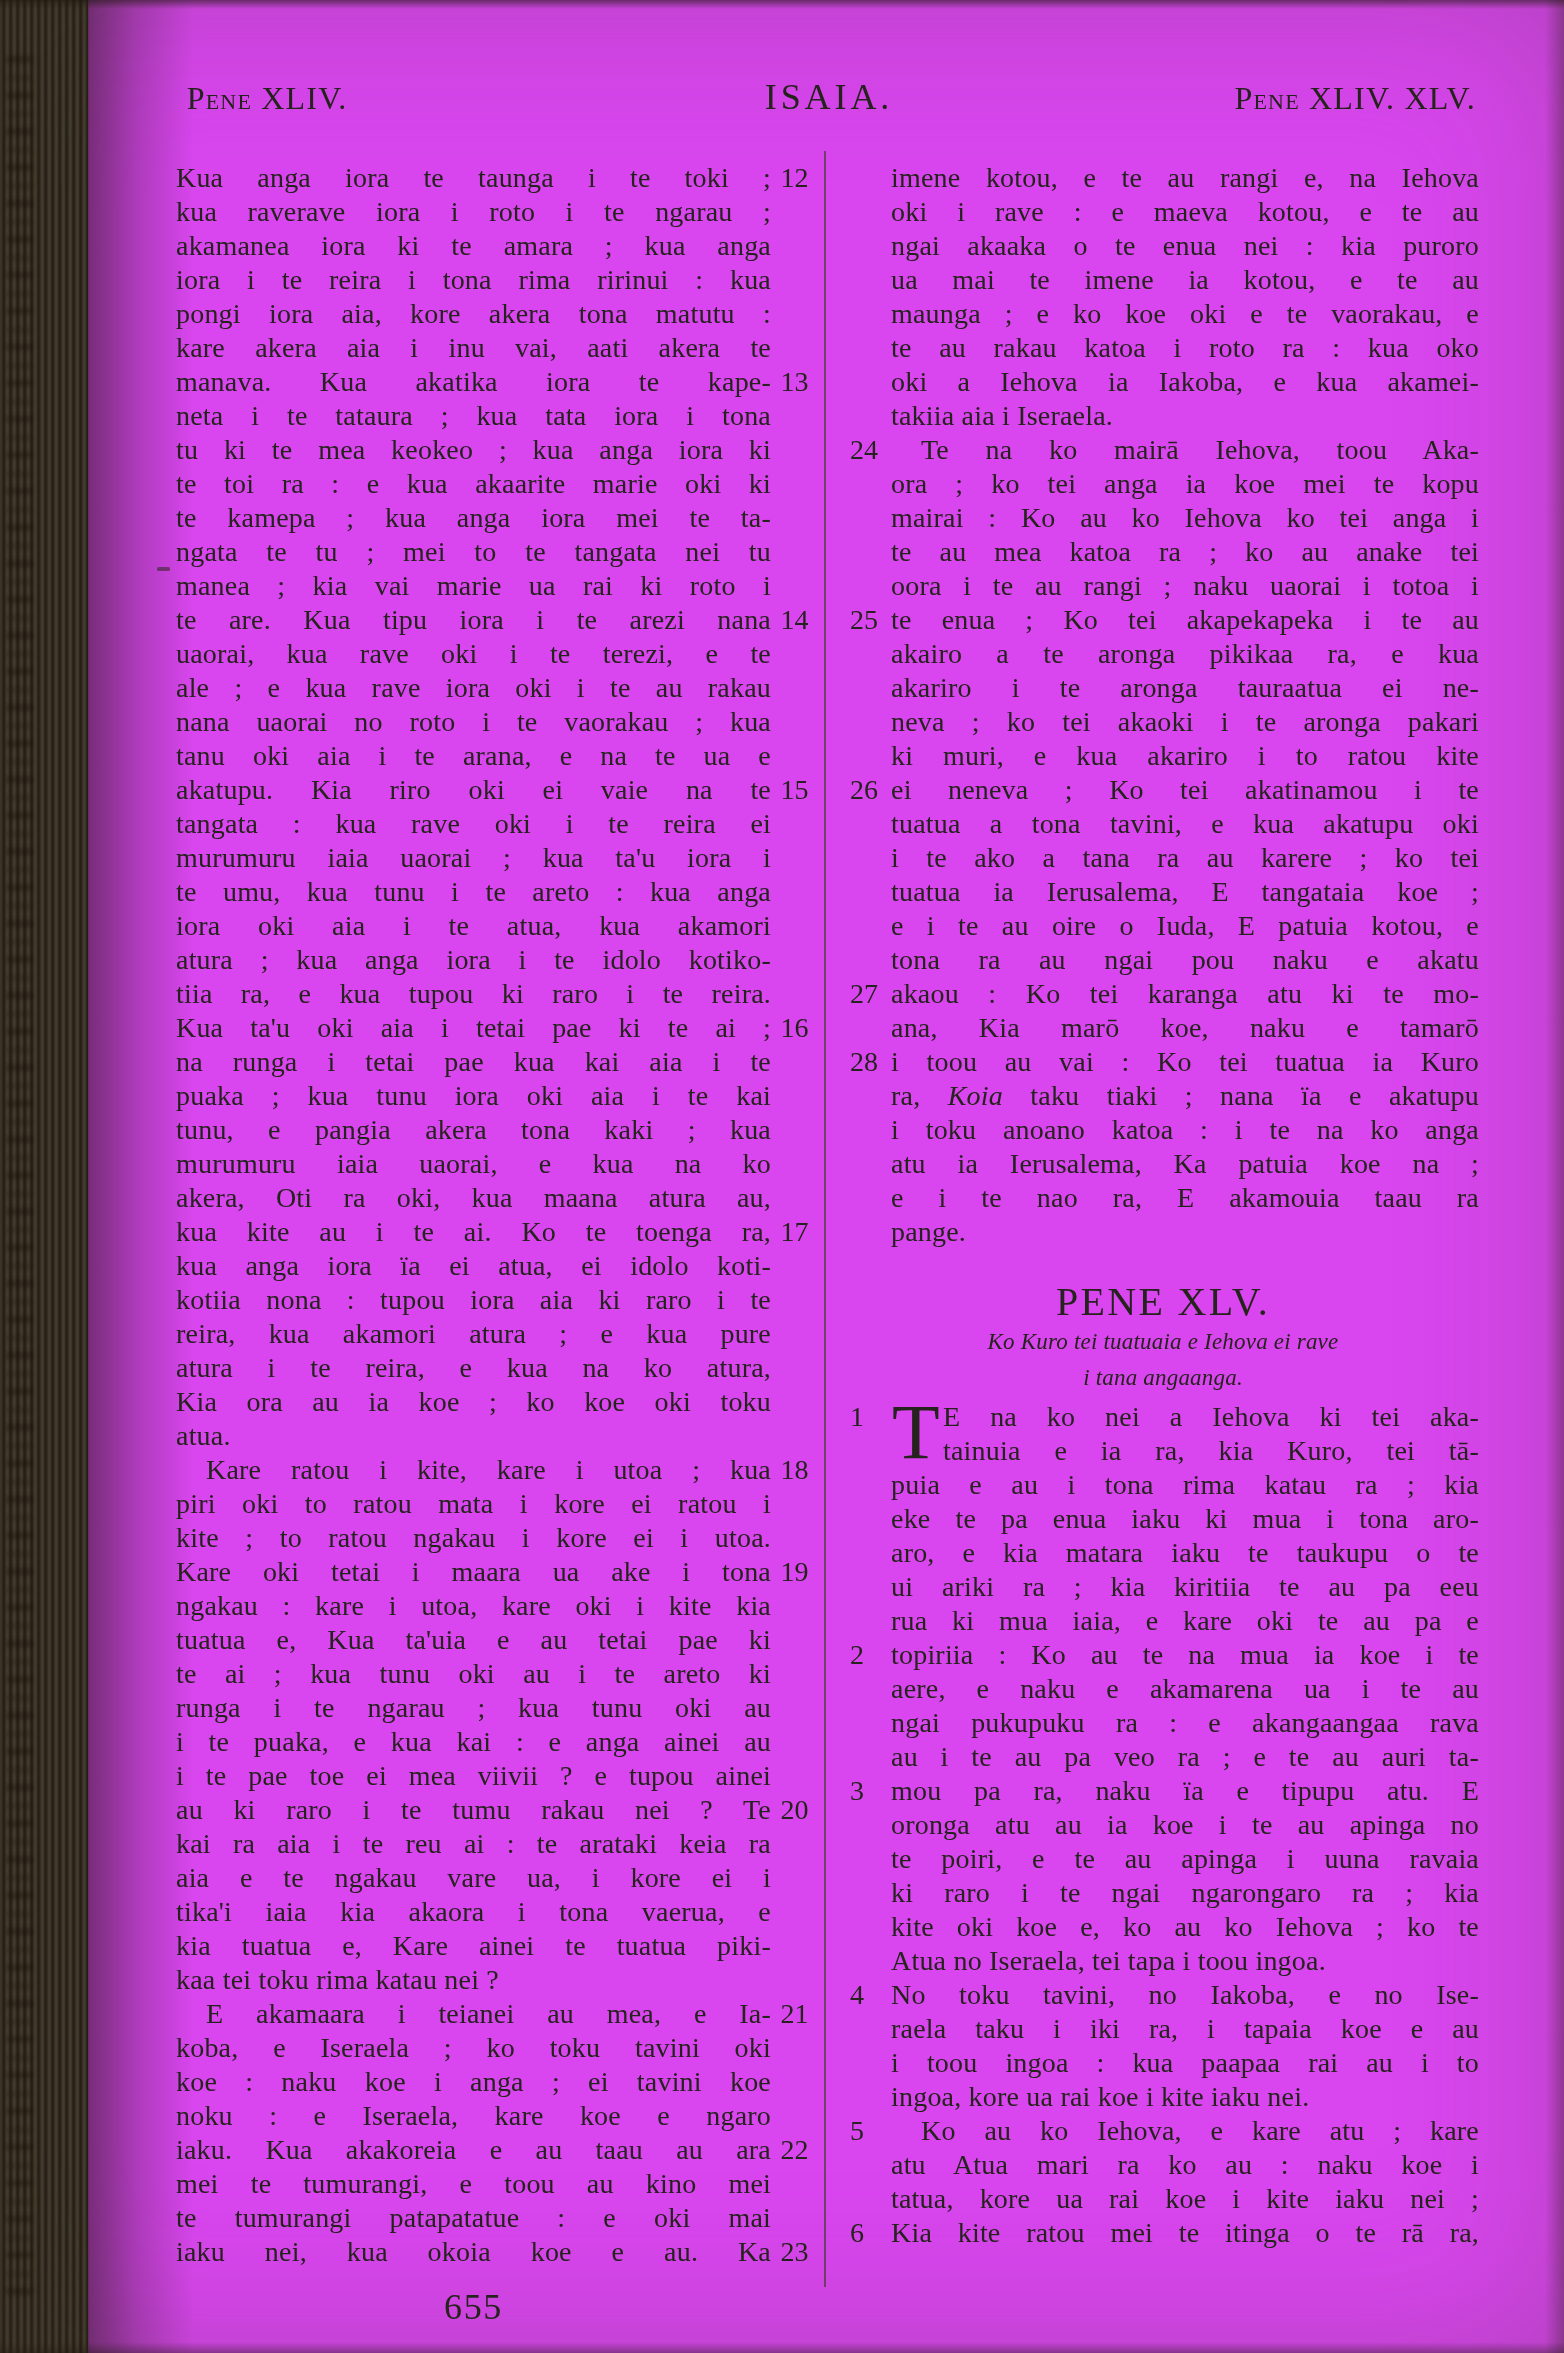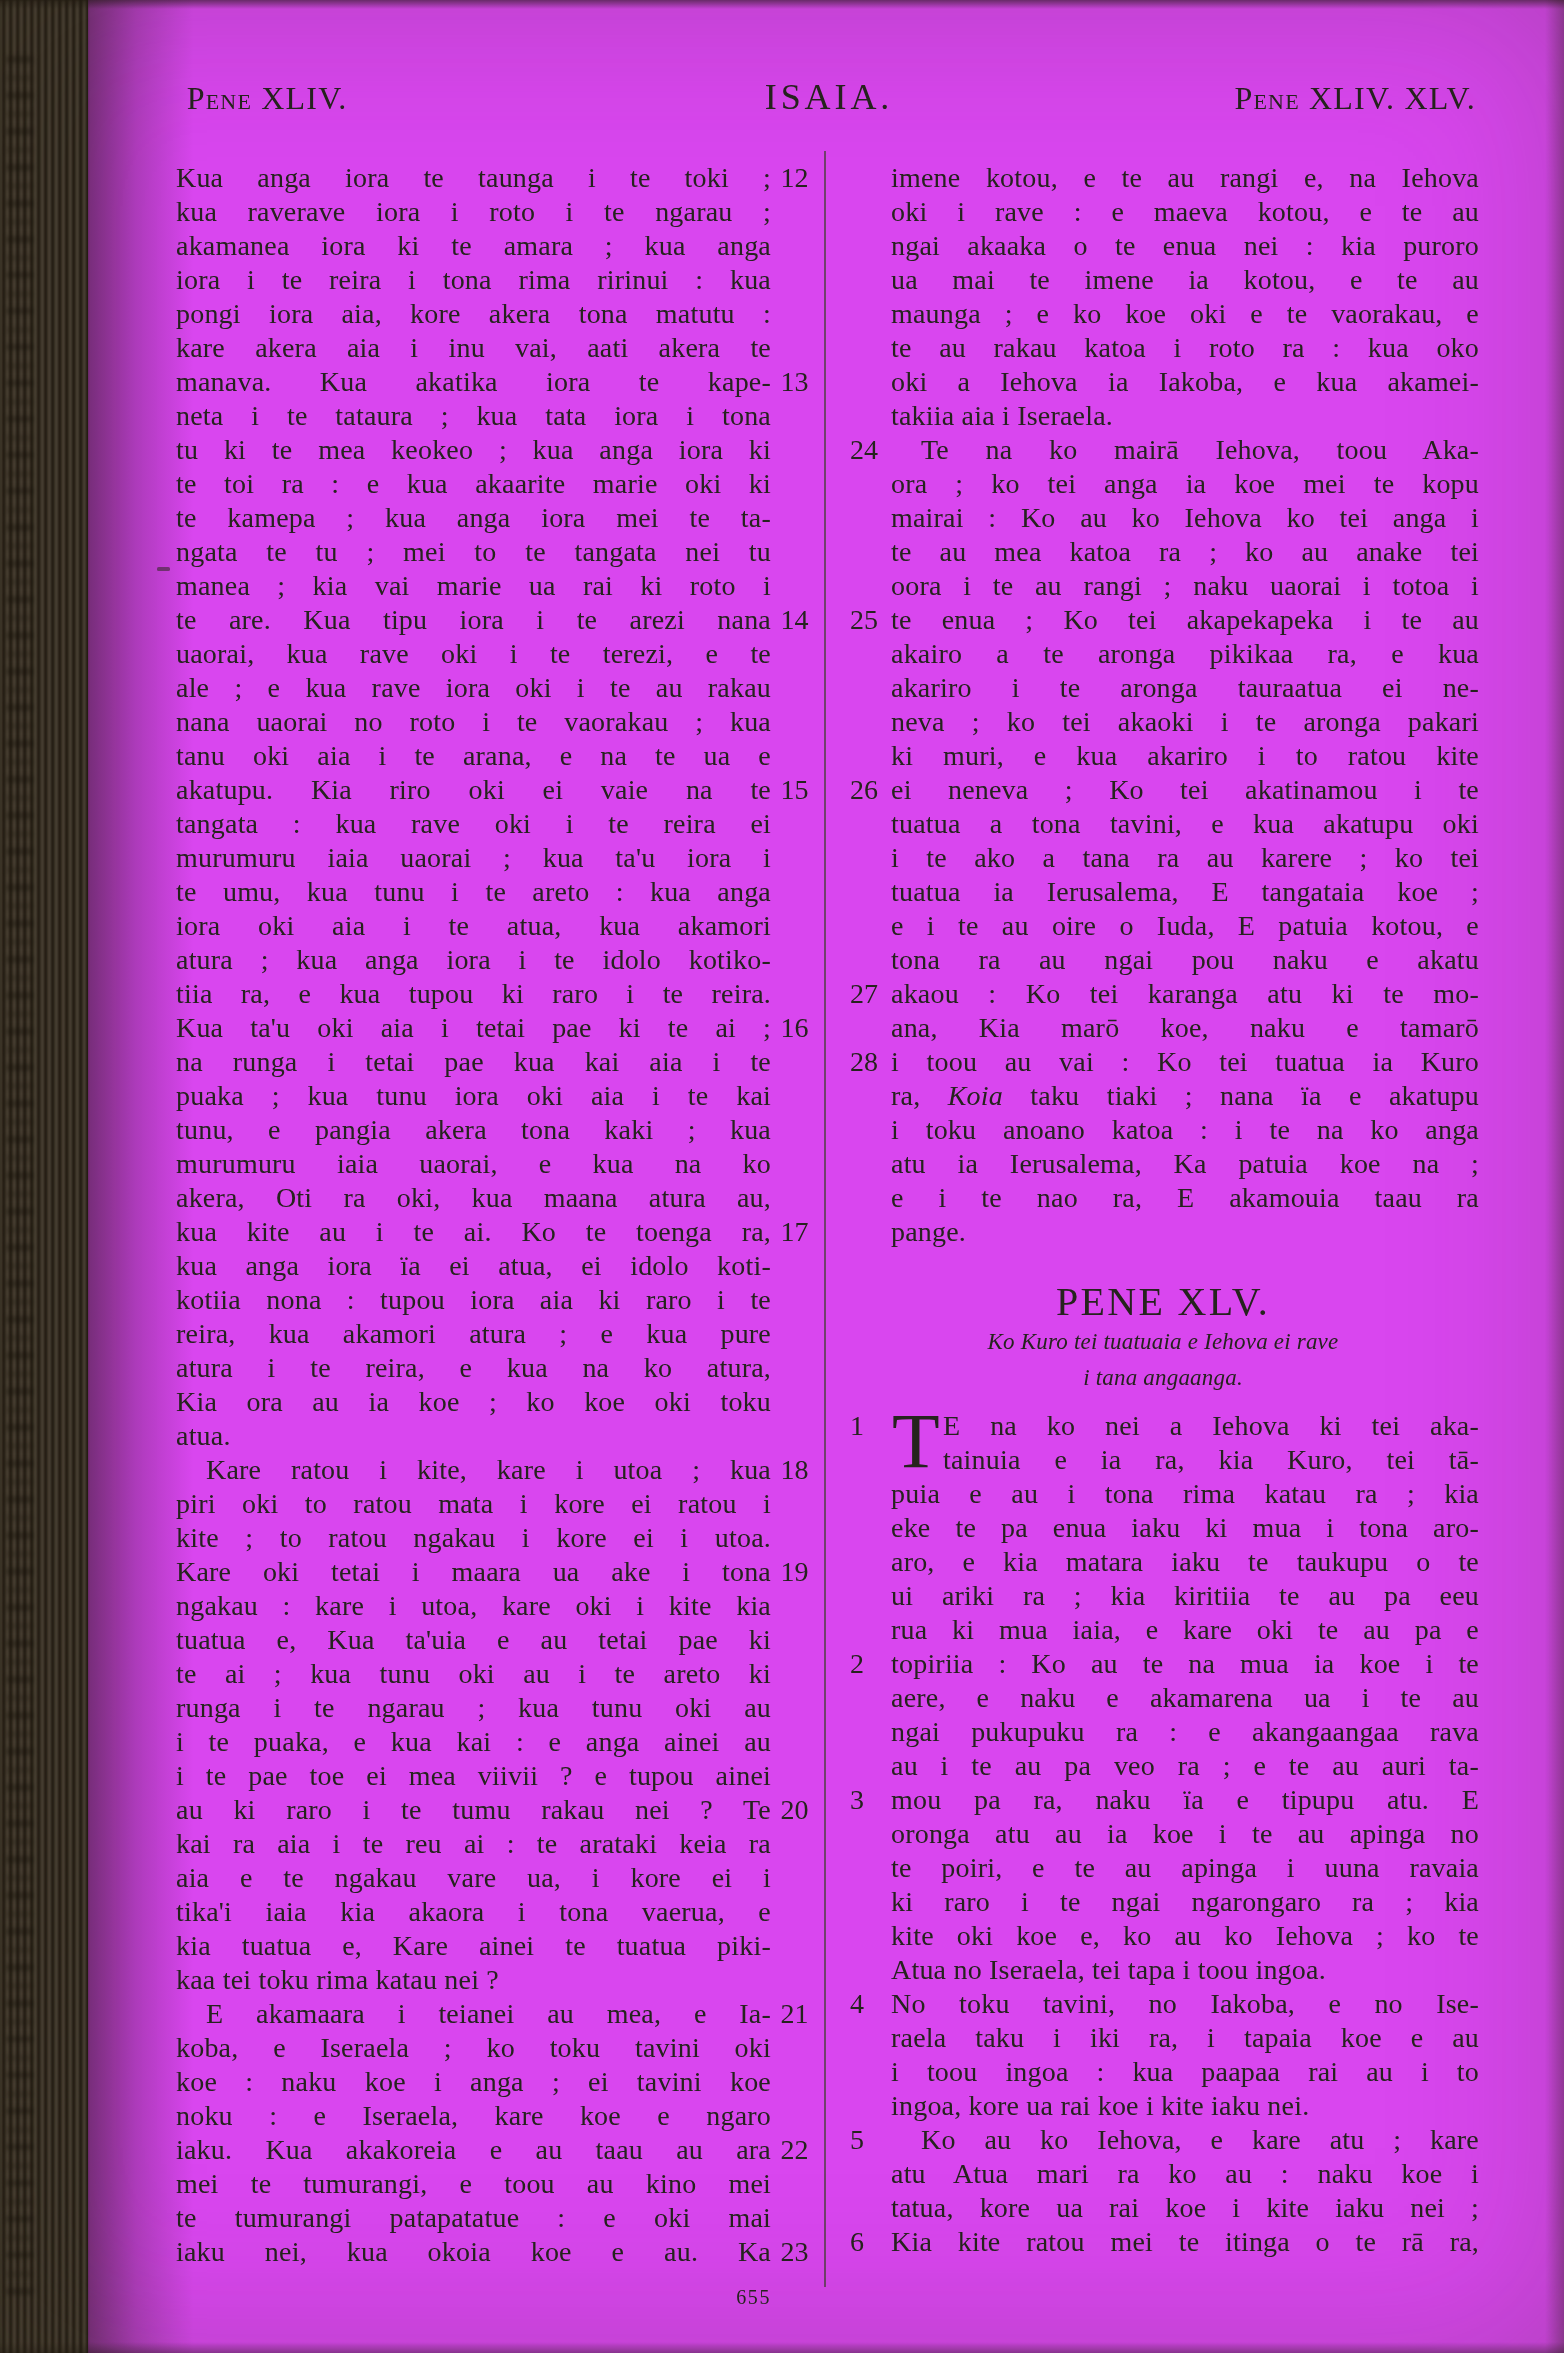--- a/index.html
+++ b/index.html
@@ -50,21 +50,21 @@
   .it{font-style:italic;}
 
   .line.heading{display:block;height:75px;box-sizing:border-box;padding-top:31px;line-height:44px;
         text-align:center;font-size:40px;letter-spacing:2.3px;}
   .line.subtitle{display:block;height:36px;line-height:36px;text-align:center;font-style:italic;font-size:23px;letter-spacing:0.2px;}
 
   .dcrow{position:relative;}
   .dcpad{padding-left:52px;}
   .dropcap{position:absolute;left:45px;top:-3.1px;font-size:78px;line-height:70px;}
 
-  .page-number{position:absolute;left:176px;top:2286px;width:595px;text-align:right;font-size:20px;letter-spacing:1.6px;}
+  .page-number{position:absolute;left:176px;top:2286px;width:595px;text-align:center;font-size:36px;letter-spacing:1.6px;}
 </style>
 </head>
 <body>
 
 <div class="page">
 
   <div class="book-edge">
     <div class="edge-streaks"></div>
     <div class="edge-ghosts"></div>
   </div>
@@ -452,21 +452,21 @@
         <div class="line">
           <span class="vnum"></span>
           <span class="txt just">e i te nao ra, E akamouia taau ra</span>
         </div>
         <div class="line">
           <span class="vnum"></span>
           <span class="txt">pange.</span>
         </div>
         <div class="line heading">PENE XLV.</div>
         <div class="line subtitle">Ko Kuro tei tuatuaia e Iehova ei rave</div>
-        <div class="line subtitle" style="margin-bottom: 13px;">i tana angaanga.</div>
+        <div class="line subtitle" style="margin-bottom: 4px;">i tana angaanga.</div>
         <div class="line dcrow">
           <span class="dropcap">T</span>
           <span class="vnum">1</span>
           <span class="txt just dcpad">E na ko nei a Iehova ki tei aka-</span>
         </div>
         <div class="line">
           <span class="vnum"></span>
           <span class="txt just dcpad">tainuia e ia ra, kia Kuro, tei tā-</span>
         </div>
         <div class="line">

